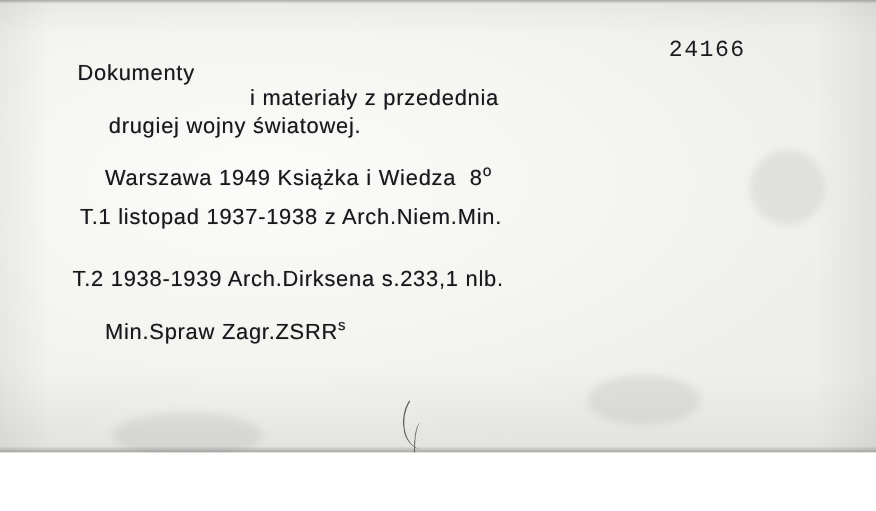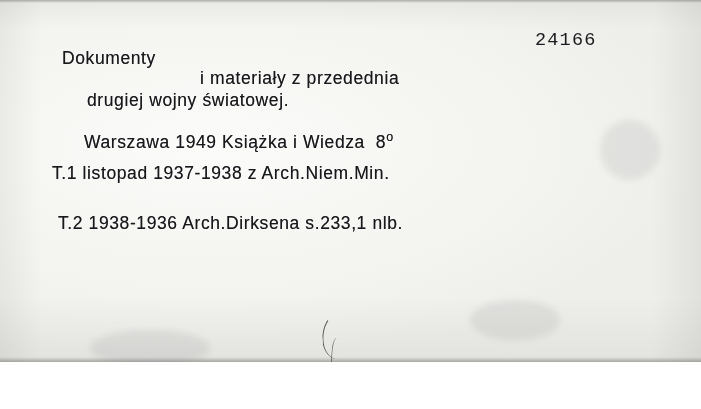--- a/index.html
+++ b/index.html
@@ -70,21 +70,21 @@
     top: 30px;
     font-size: 18.5px;
     letter-spacing: 1.2px;
     color: #1a1b1f;
   }
 
   #l1 { left: 62px;  top: 48px; }
   #l2 { left: 200px; top: 68px; }
   #l3 { left: 58px;  top: 90px; margin-left: 29px; }
   #l4 { left: 84px;  top: 130px; text-align: center; }
-  #l5 { left: 52px;  top: 163px; }
+  #l5 { left: 64px;  top: 163px; }
   #l6 { left: 58px;  top: 187px; }
   #l7 { left: 58px;  top: 213px; }
   #l8 { left: 84px;  top: 253px; }
 
   .sup {
     font-size: 12px;
     vertical-align: super;
     letter-spacing: 0.4px;
   }
 
@@ -146,21 +146,22 @@
 
     <div class="acc-num">24166</div>
 
     <div class="line" id="l1">Dokumenty</div>
     <div class="line" id="l2">i materiały z przedednia</div>
     <div class="line" id="l3">drugiej wojny światowej.</div>
 
     <div class="line" id="l4"><span>Warszawa 1949 Książka i Wiedza  8</span><span class="deg">o</span></div>
 
     <div class="line" id="l5">T.1 listopad 1937-1938 z Arch.Niem.Min.</div>
-    <div class="line" id="l7">T.2 1938-1936 Arch.Dirksena s.233,1 nlb.</div>
+    <div class="line" id="l7">T.2 1938-1939 Arch.Dirksena s.233,1 nlb.</div>
 
+    <div class="line" id="l8"><span>Min.Spraw Zagr.ZSRR</span><span class="sup">s</span></div>
 
   </div>
 
   <div class="arc-mark"></div>
   <div class="arc-mark2"></div>
 
 </div>
 
 </body></html>

